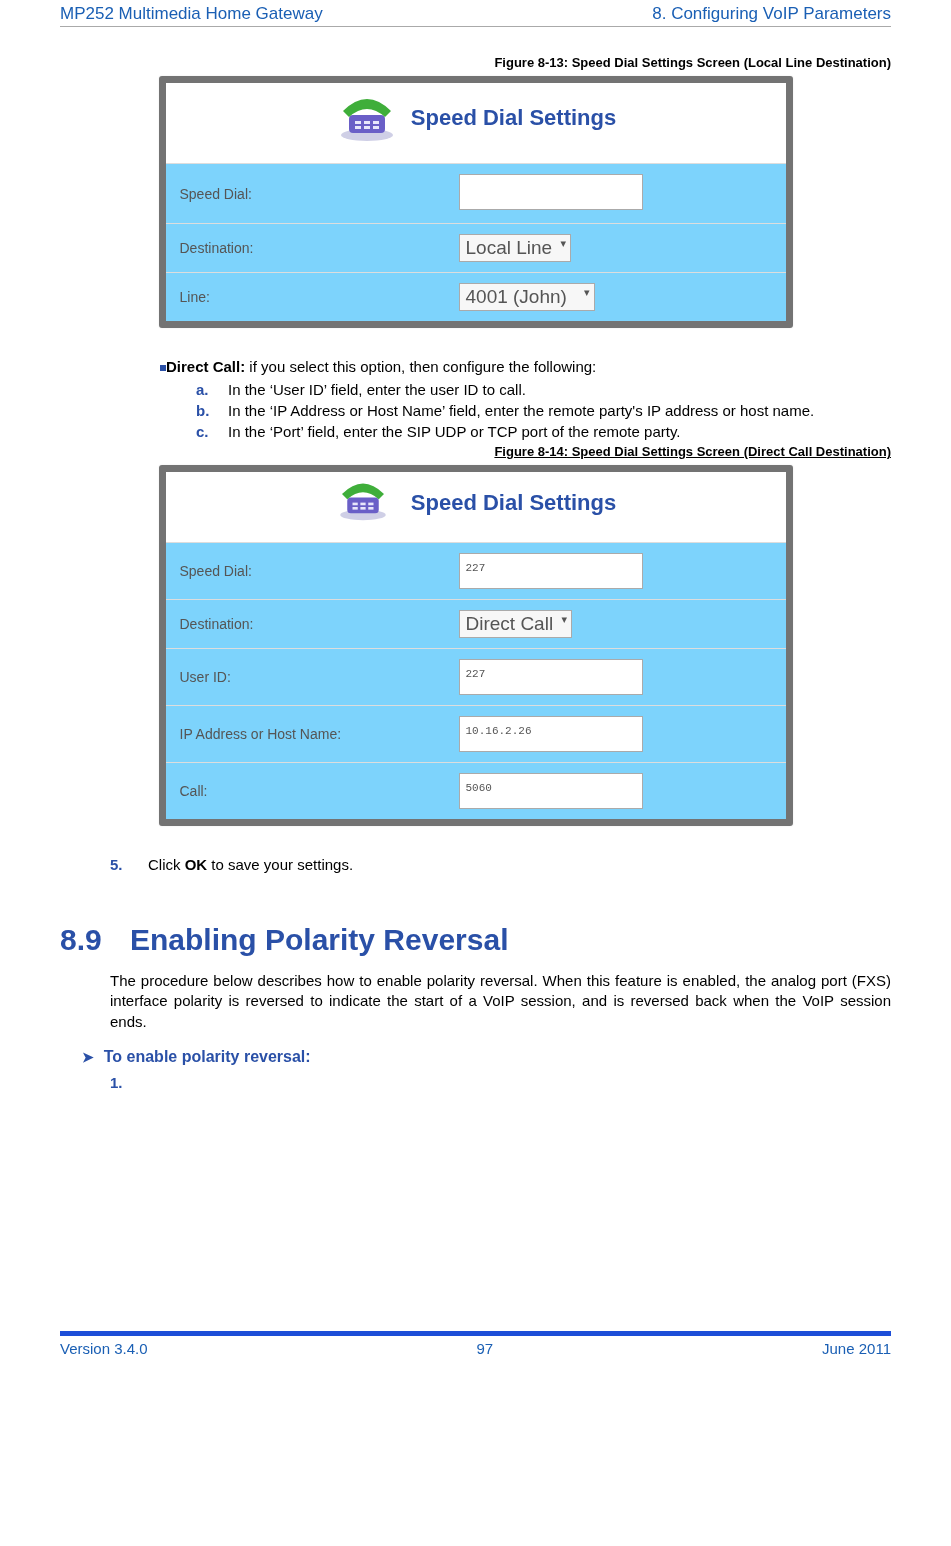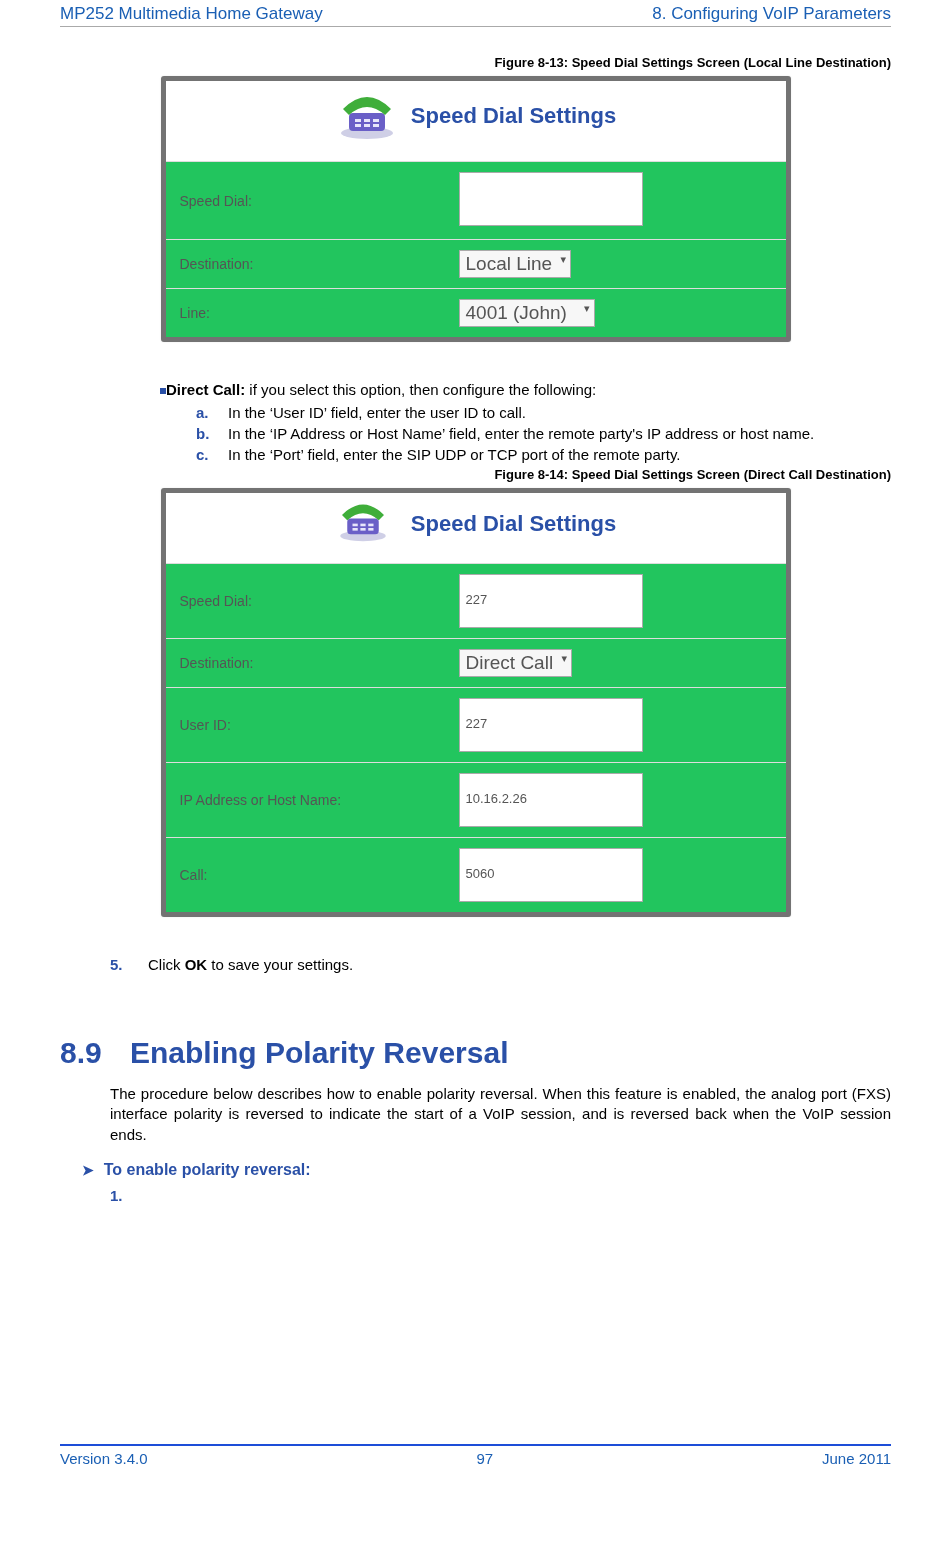--- a/index.html
+++ b/index.html
@@ -26,25 +26,25 @@
     border-top: 1px solid #aaa;
     margin: 0 0 28px 0;
   }
   .fig-caption {
     text-align: right;
     font-weight: bold;
     font-size: 13px;
     margin: 0 0 6px 0;
   }
   .screenshot {
-    border: 5px solid #737373;
+    border: 7px solid #737373;
     border-radius: 3px;
-    margin: 0 auto 39px auto;
+    margin: 0 auto 30px auto;
     box-shadow: 0 0 2px rgba(0,0,0,.1);
-    background: #22c55e;
+    background: #7dd3fc;
     overflow: hidden;
   }
   .sd-header {
     display: flex;
     align-items: center;
     justify-content: center;
     gap: 12px;
     padding: 10px 0 20px 0;
     font-family: Verdana, Arial, sans-serif;
     background: #fff;
@@ -63,26 +63,26 @@
   .sd-rows td {
     padding: 10px 14px;
     font-size: 14px;
     color: #555;
     font-family: Verdana, Arial, sans-serif;
   }
   .sd-rows td.v { width: 55%; }
   .fake-input {
     border: 1px solid #aaa;
     background: #fff;
-    padding: 17px 6px;
-    font-size: 13px;
+    padding: 8px 6px;
+    font-size: 11px;
     width: 170px;
     display: inline-block;
     min-height: 18px;
-    font-family: Liberation Sans, sans-serif;
+    font-family: Liberation Mono, monospace;
   }
   .fake-select {
     border: 1px solid #aaa;
     background: #f7f7f7;
     padding: 2px 18px 2px 6px;
     font-size: 19px;
     display: inline-block;
     position: relative;
     font-family: Arial;
   }
@@ -128,39 +128,39 @@
     color: #2a50a7;
     font-weight: bold;
     min-width: 20px;
   }
   h2.section {
     color: #2a50a7;
     font-size: 30px;
     font-weight: bold;
     margin: 50px 0 14px 0;
   }
-  .sec-num { display:inline-block; width: 70px; margin-top: 13px; }
+  .sec-num { display:inline-block; width: 70px; }
   .body-p {
     margin: 0 0 16px 50px;
     text-align: justify;
     line-height: 1.35;
   }
   .proc {
     color: #2a50a7;
     font-weight: bold;
     margin: 0 0 8px 22px;
     font-size: 16px;
   }
   .proc .tri {
     display:inline-block;
     margin-right: 10px;
     font-size: 14px;
   }
   .bottom-bar {
-    border-top: 2px solid #1d4ed8;
+    border-top: 5px solid #1d4ed8;
     margin-top: 240px;
     display: flex;
     justify-content: space-between;
     color: #1a5fb4;
     font-size: 15px;
     padding: 4px 0;
     align-items: center;
   }
   .phone-svg { display:block; }
 </style>
@@ -226,21 +226,21 @@
     <div class="row">
       <span class="lttr">b.</span>
       <span>In the ‘IP Address or Host Name’ field, enter the remote party's IP address or host name.</span>
     </div>
     <div class="row">
       <span class="lttr">c.</span>
       <span>In the ‘Port’ field, enter the SIP UDP or TCP port of the remote party.</span>
     </div>
   </div>
 
-  <p class="fig-caption" style="margin-top:0;">Figure 8-14: Speed Dial Settings Screen (Direct Call Destination)</p>
+  <p class="fig-caption" style="margin-top:0;text-decoration:underline;">Figure 8-14: Speed Dial Settings Screen (Direct Call Destination)</p>
 
   <div class="screenshot" style="width:620px;">
     <div class="sd-header" style="padding:6px 0 14px 0;">
       <span class="phone">
         <svg class="phone-svg" viewBox="0 0 64 50" width="56" height="44">
           <ellipse cx="32" cy="42" rx="26" ry="6" fill="#cfcfe6"></ellipse>
           <rect x="14" y="22" width="36" height="18" rx="4" fill="#6a5fc7"></rect>
           <rect x="20" y="28" width="6" height="3" fill="#e8e6fb"></rect>
           <rect x="29" y="28" width="6" height="3" fill="#e8e6fb"></rect>
           <rect x="38" y="28" width="6" height="3" fill="#e8e6fb"></rect>

